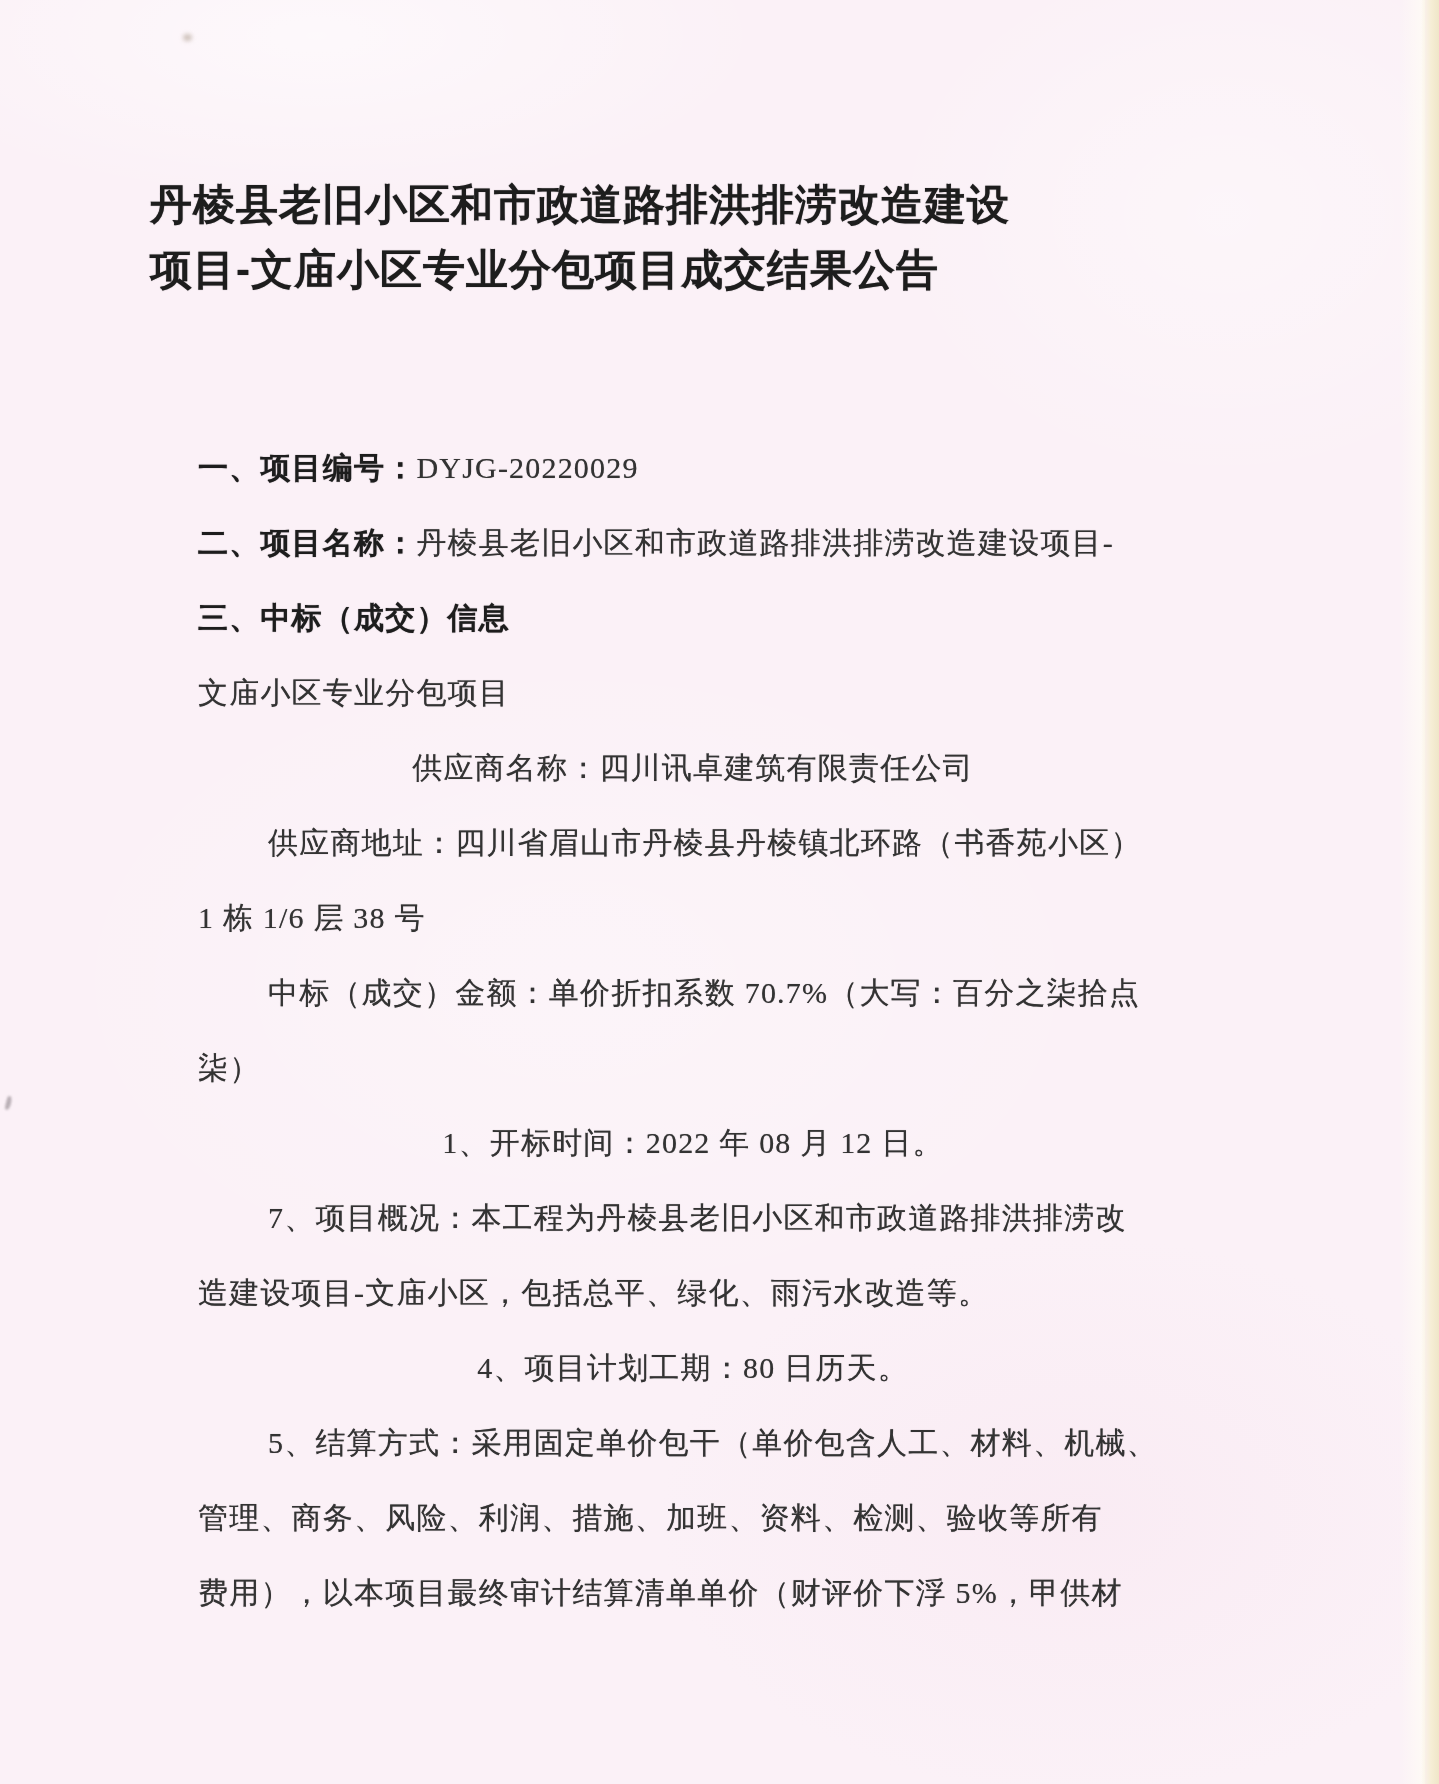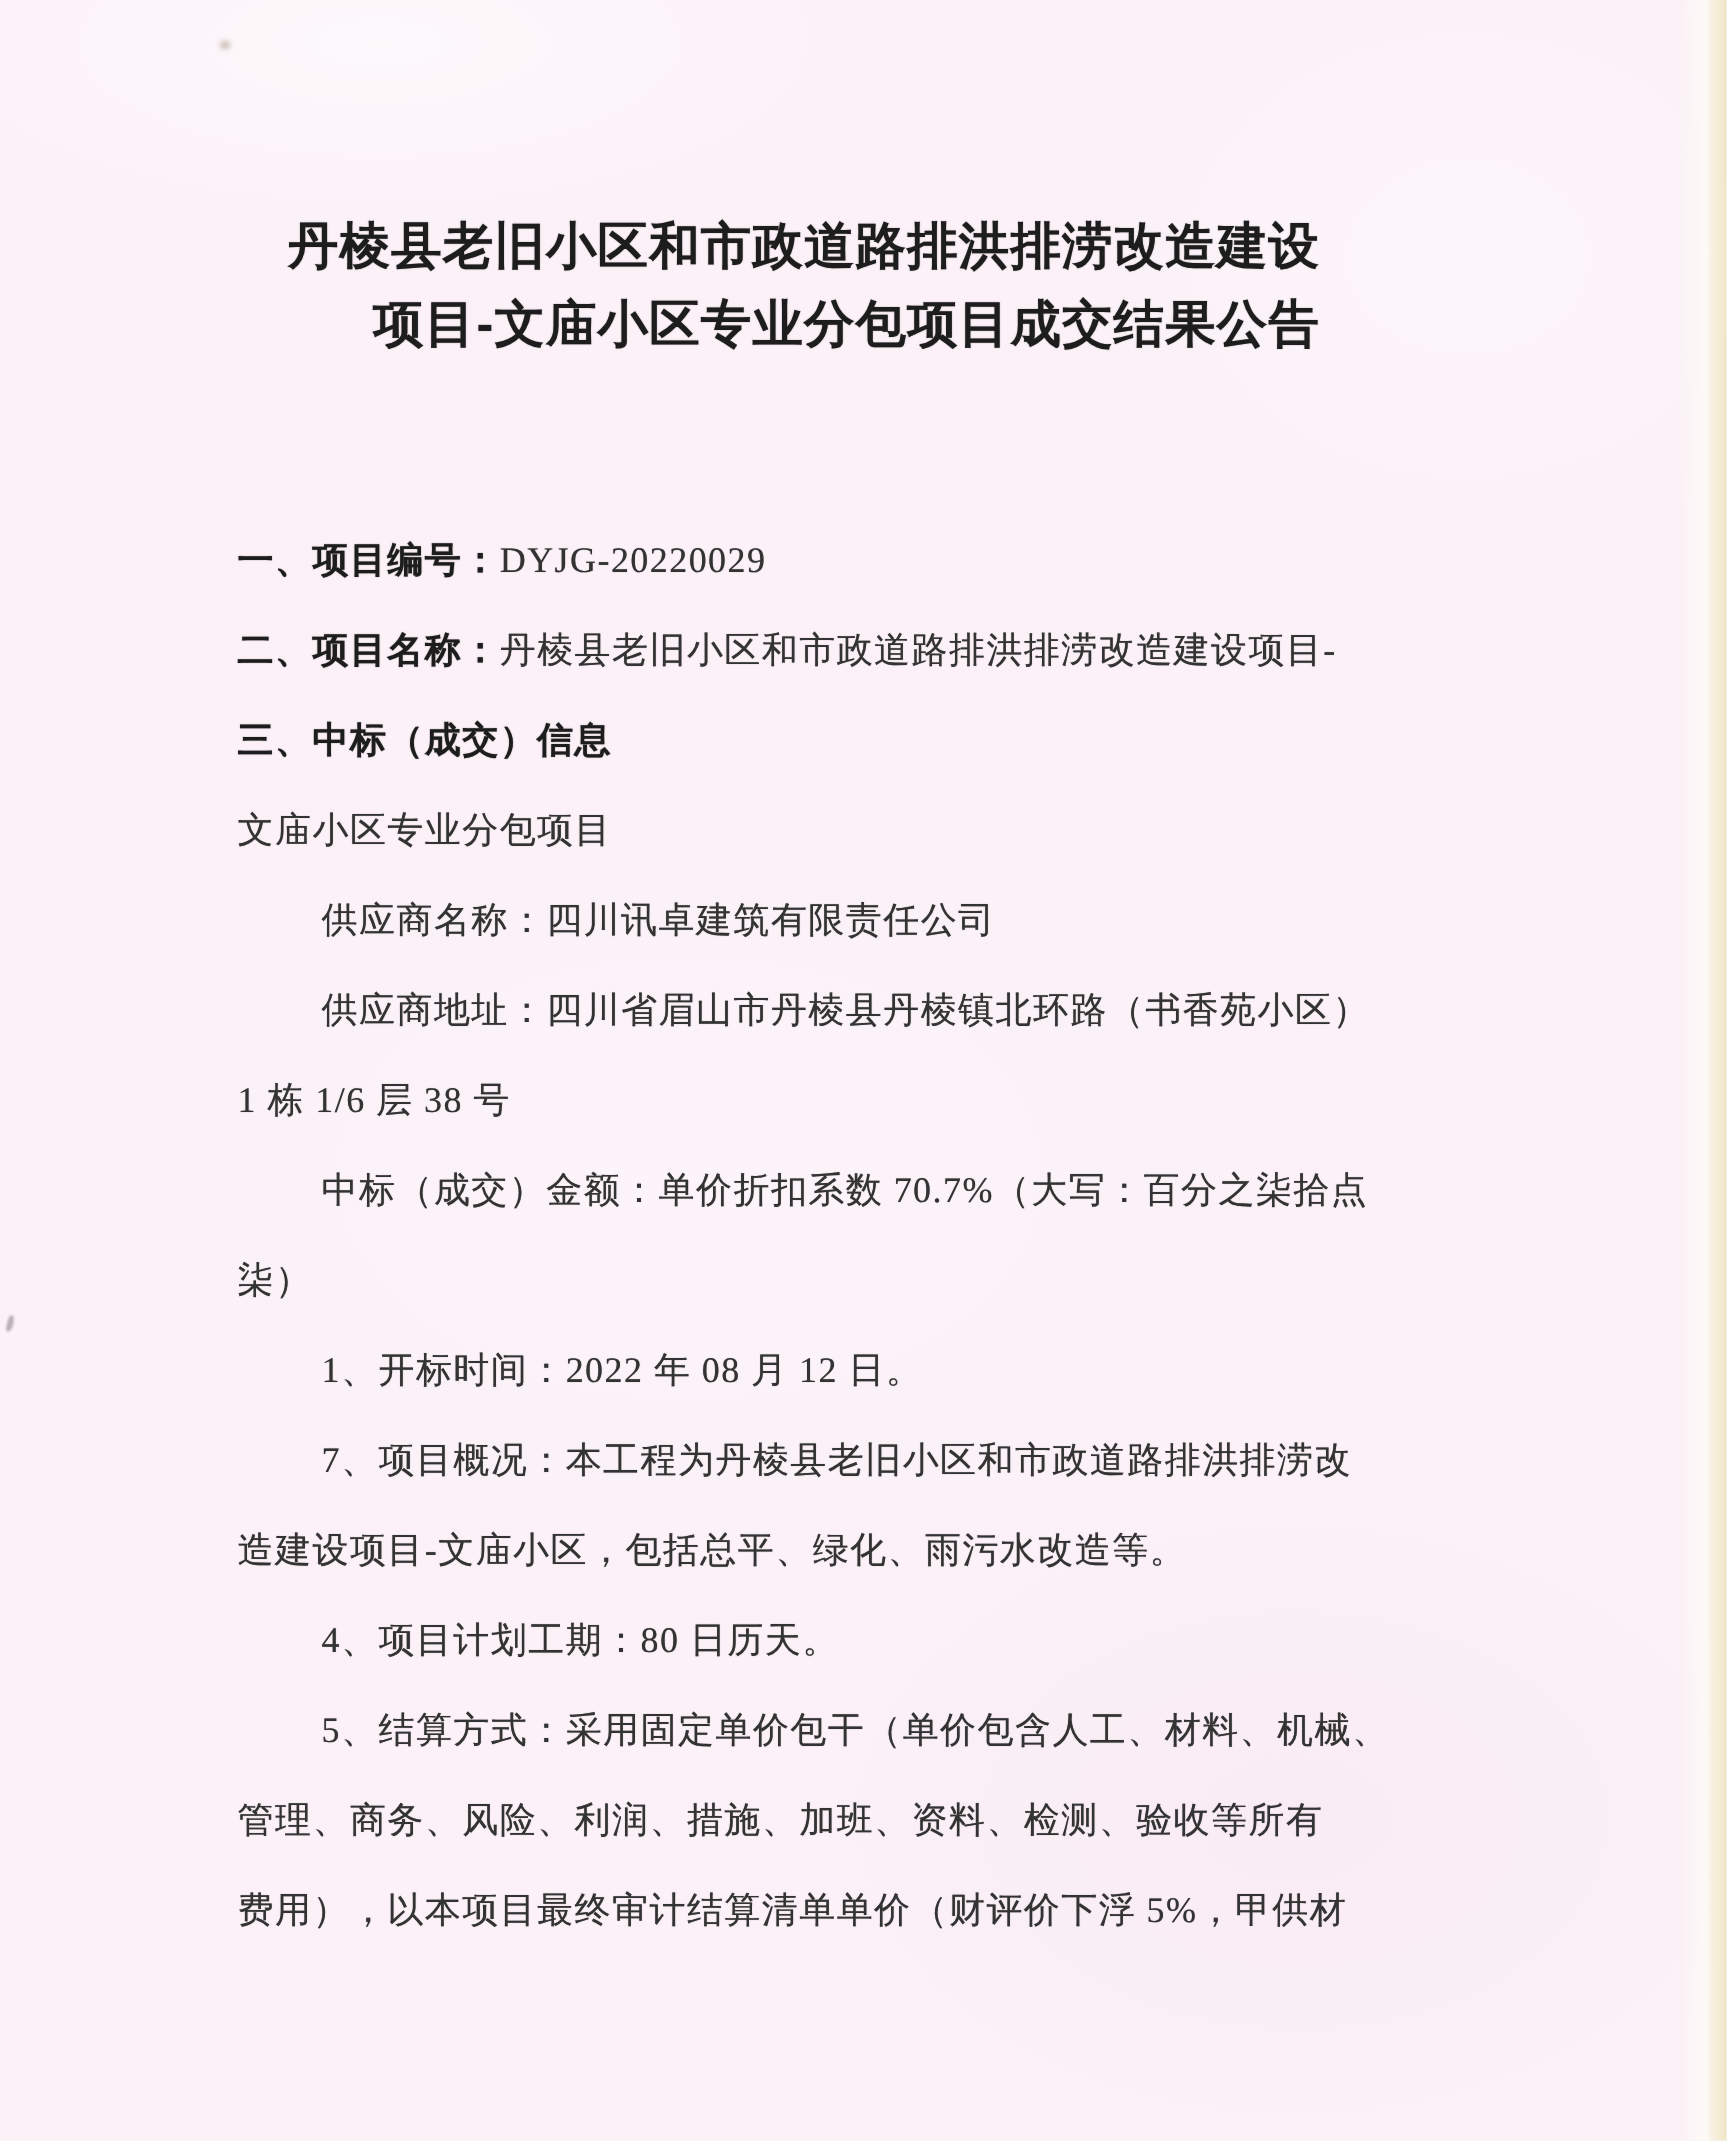--- a/index.html
+++ b/index.html
@@ -38,21 +38,21 @@
     right: 14px;
     width: 26px;
     height: 100%;
     background: linear-gradient(to right, rgba(255,255,255,0) 0%, rgba(255,253,245,0.8) 100%);
   }
   .title-block {
     position: absolute;
     left: 150px;
     top: 172px;
     width: 950px;
-    text-align: right;
+    text-align: left;
   }
   .title-line {
     font-family: "Liberation Sans", "DejaVu Sans", sans-serif;
     font-weight: 700;
     font-size: 42px;
     line-height: 65px;
     letter-spacing: 1px;
     color: var(--heading-color, #1d1d1d);
     text-shadow: 0 0 1px rgba(30,30,30,0.55);
     white-space: nowrap;
@@ -66,20 +66,21 @@
   .line {
     height: 75px;
     line-height: 75px;
     font-size: 30px;
     letter-spacing: 1.2px;
     white-space: nowrap;
     text-shadow: 0 0 0.7px rgba(50,50,50,0.65);
   }
   .line.indent {
     padding-left: 70px;
+    text-align: center;
   }
   .seg.bold {
     font-family: "Liberation Sans", "DejaVu Sans", sans-serif;
     font-weight: 700;
     color: var(--heading-color, #1d1d1d);
     text-shadow: 0 0 1px rgba(25,25,25,0.6);
     margin-top: 22px;
   }
   
   .speck {

